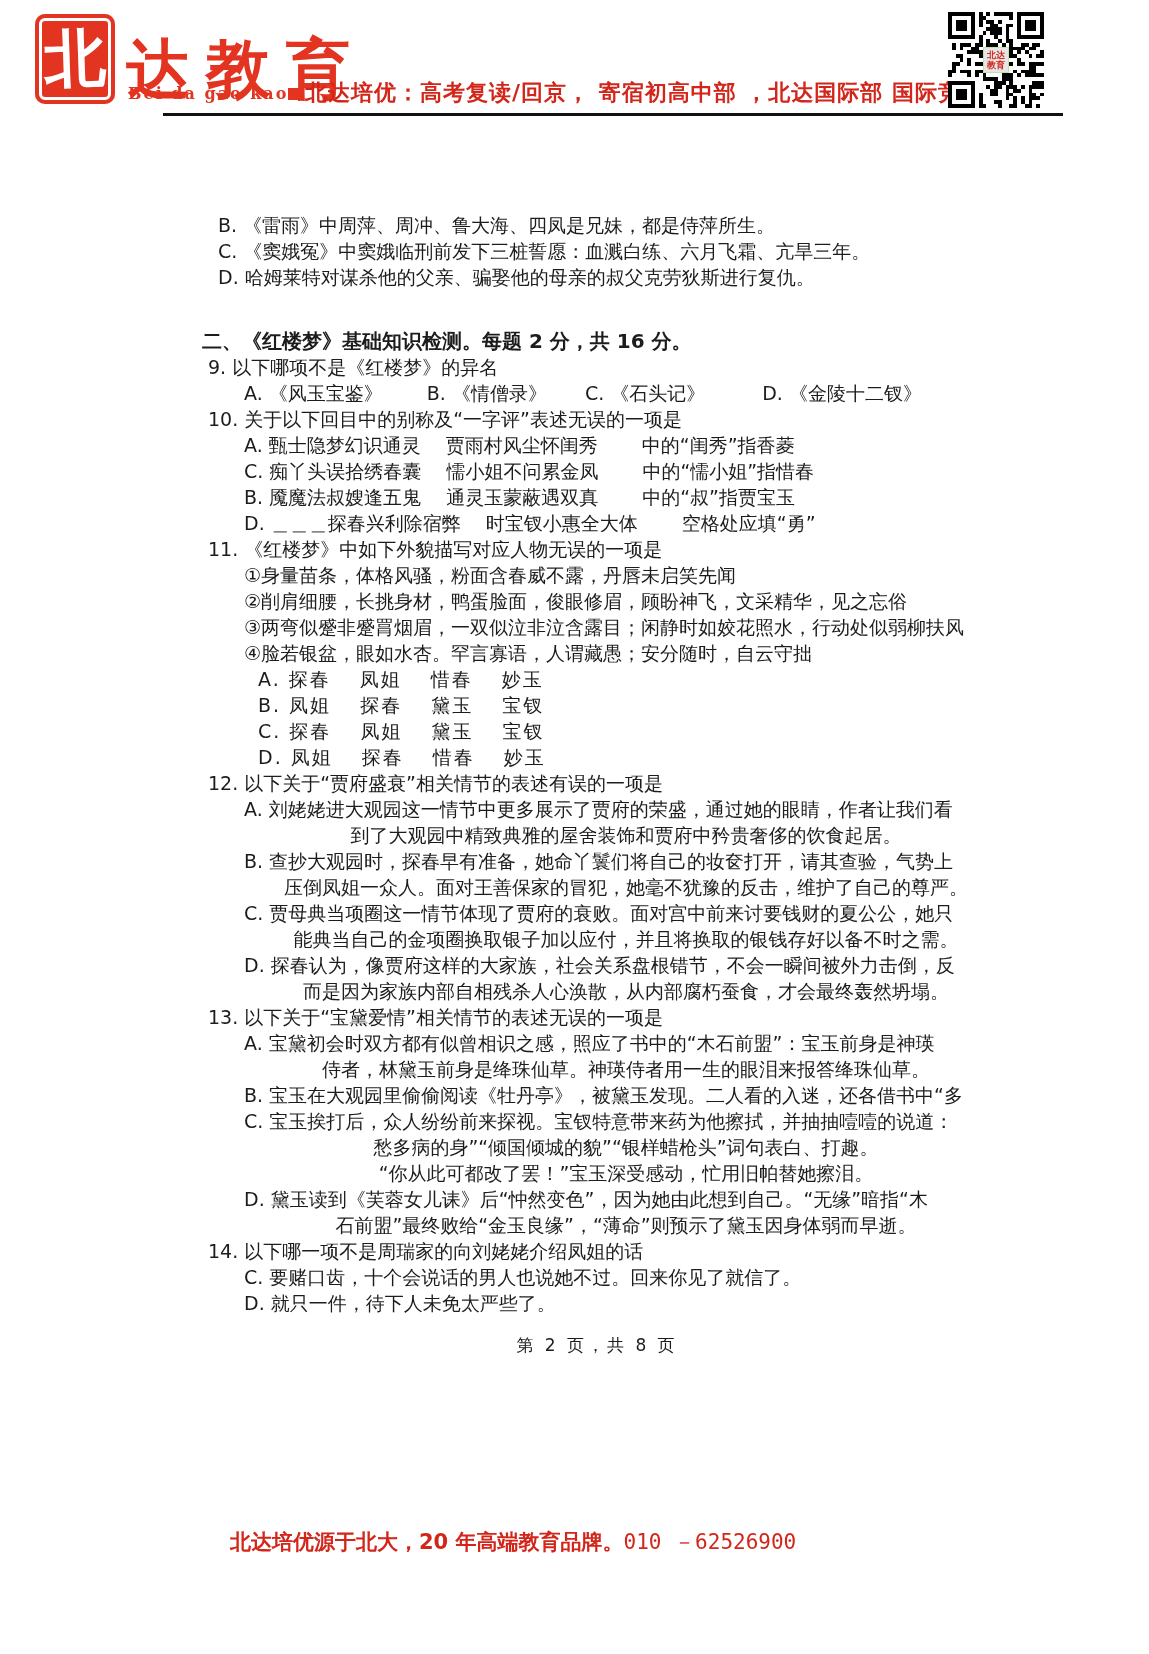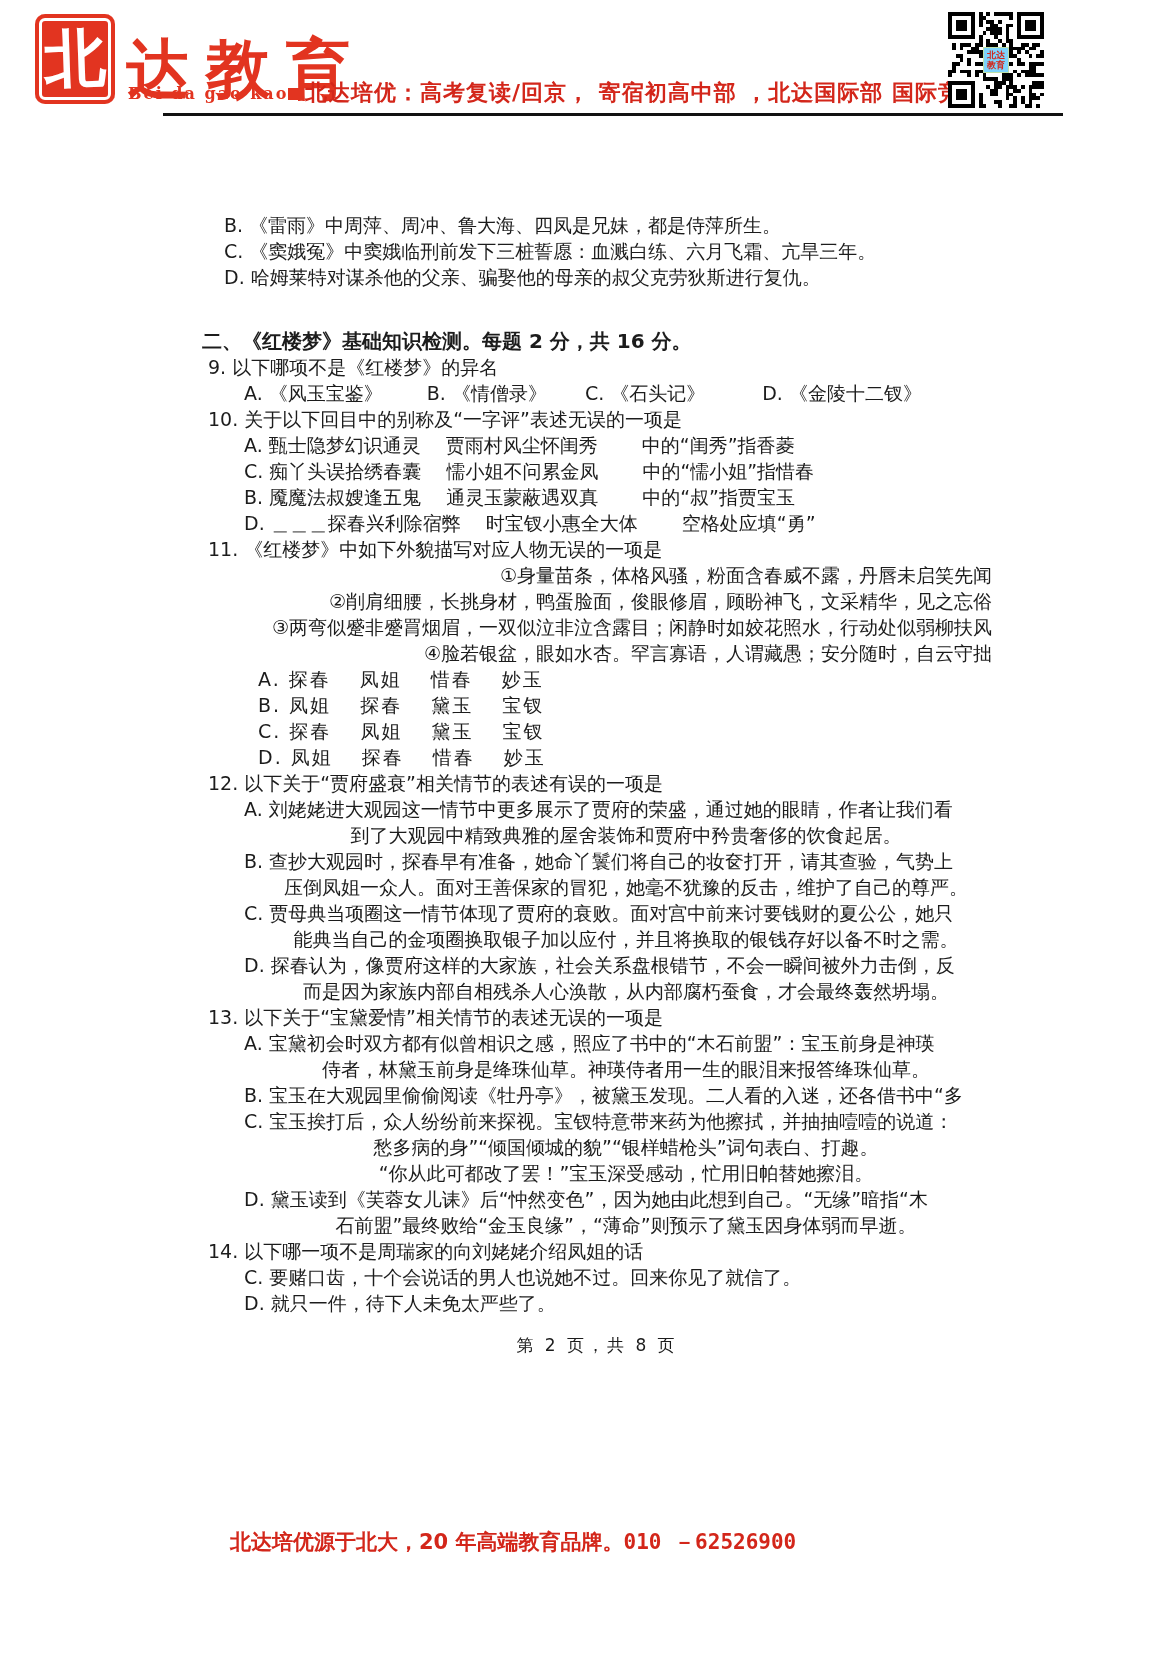--- a/index.html
+++ b/index.html
@@ -42,47 +42,47 @@
     white-space:nowrap;letter-spacing:1px;
   }
   .header-rule{
     position:absolute;left:163px;top:113px;width:900px;height:3px;background:#111111;
   }
   .qr{
     position:absolute;left:948px;top:12px;width:96px;height:96px;background:#ffffff;
   }
   .qr-label{
     position:absolute;left:50%;top:50%;transform:translate(-50%,-50%);
-    background:#7dd3fc;border:1px solid #bfe0a6;
+    background:#e5e5e5;border:1px solid #bfe0a6;
     padding:2px 3px;text-align:center;
     color:#d3261a;font-size:9px;line-height:10px;font-weight:bold;white-space:pre-line;
   }
   
   .exam{
     position:absolute;left:202px;top:212px;width:790px;
     color:#1c1c1c;
   }
   .line{white-space:pre;font-size:19px;line-height:26px;height:26px;}
   .line.sec{font-weight:bold;font-size:20px;margin-top:38px;}
   .line.q{margin-left:6px;}
-  .line.topopt{margin-left:22px;}
+  .line.topopt{margin-left:16px;}
   .line.opt{margin-left:42px;}
   .line.opt2{margin-left:56px;letter-spacing:2px;}
   .line.cont{margin-left:58px;text-align:center;}
-  .line.circ{margin-left:42px;text-align:right;}
+  .line.circ{margin-left:42px;}
   .pageno{
     margin-top:18px;text-align:center;font-size:17px;letter-spacing:3px;
     color:#1c1c1c;white-space:pre;
   }
   
   .footer{
     position:absolute;left:230px;top:1528px;
     color:#d3261a;font-size:21px;font-weight:bold;white-space:nowrap;
   }
-  .footer .phone{font-weight:bold;font-family:"DejaVu Sans Mono","Liberation Mono",monospace;}
+  .footer .phone{font-weight:normal;font-family:"DejaVu Sans Mono","Liberation Mono",monospace;}
 </style>
 </head>
 <body>
 
 <div class="page">
 
   <div class="seal">
     <span>北</span>
   </div>
   <div class="logo-big">达教育</div>

